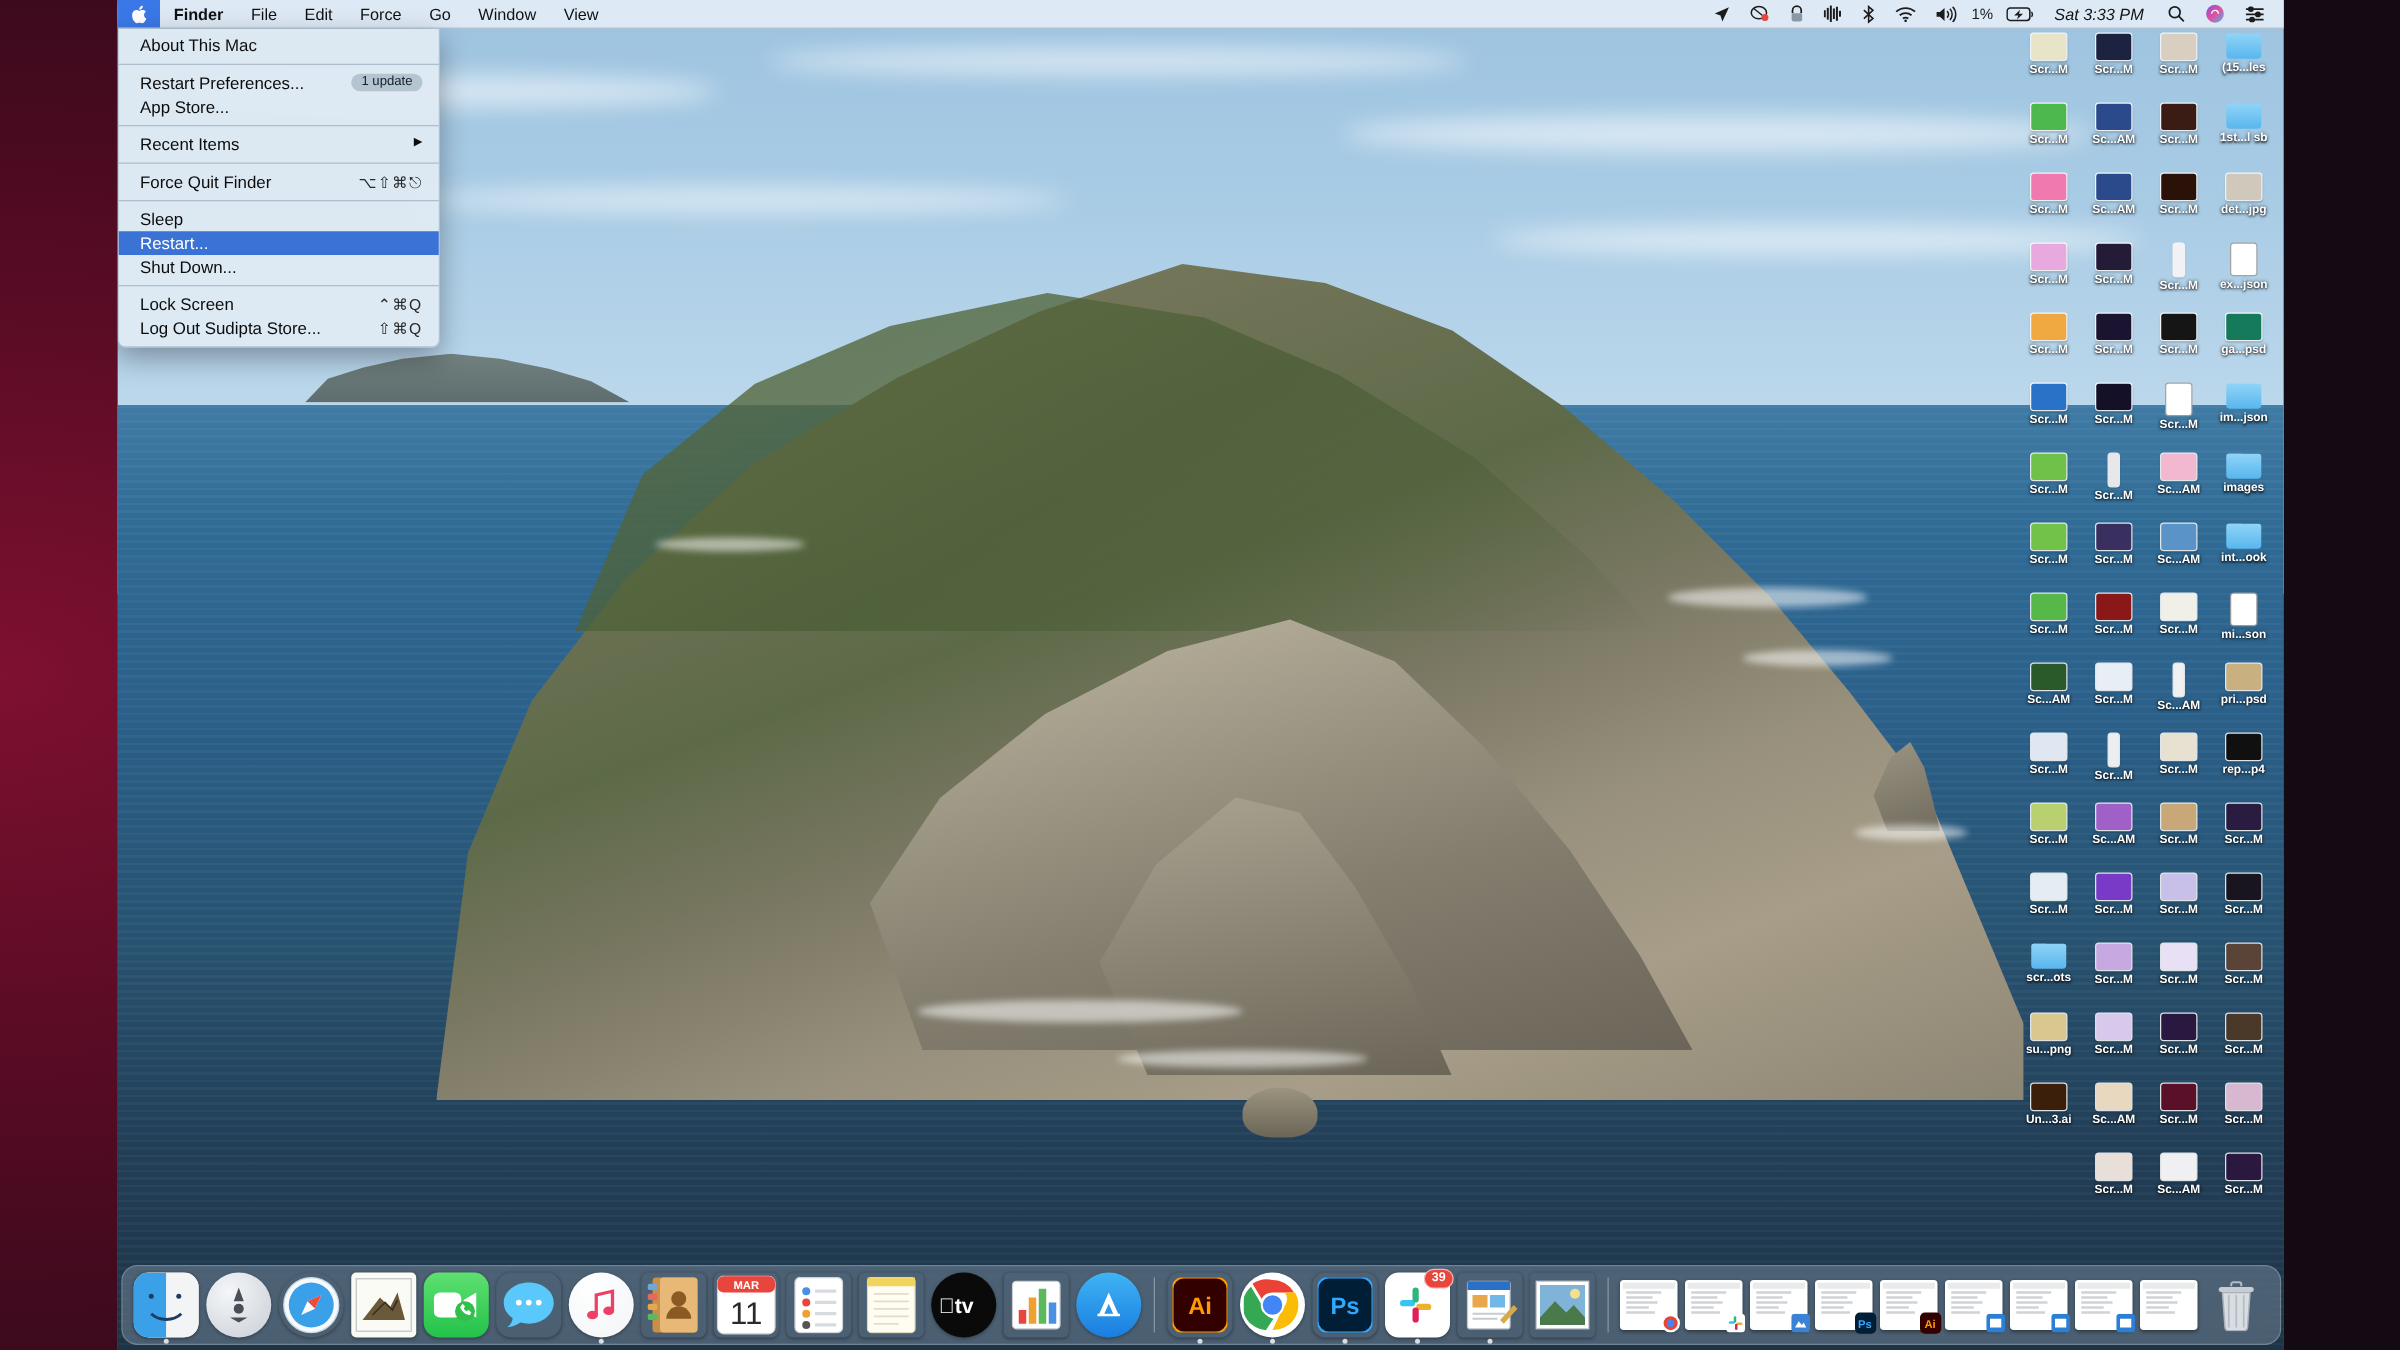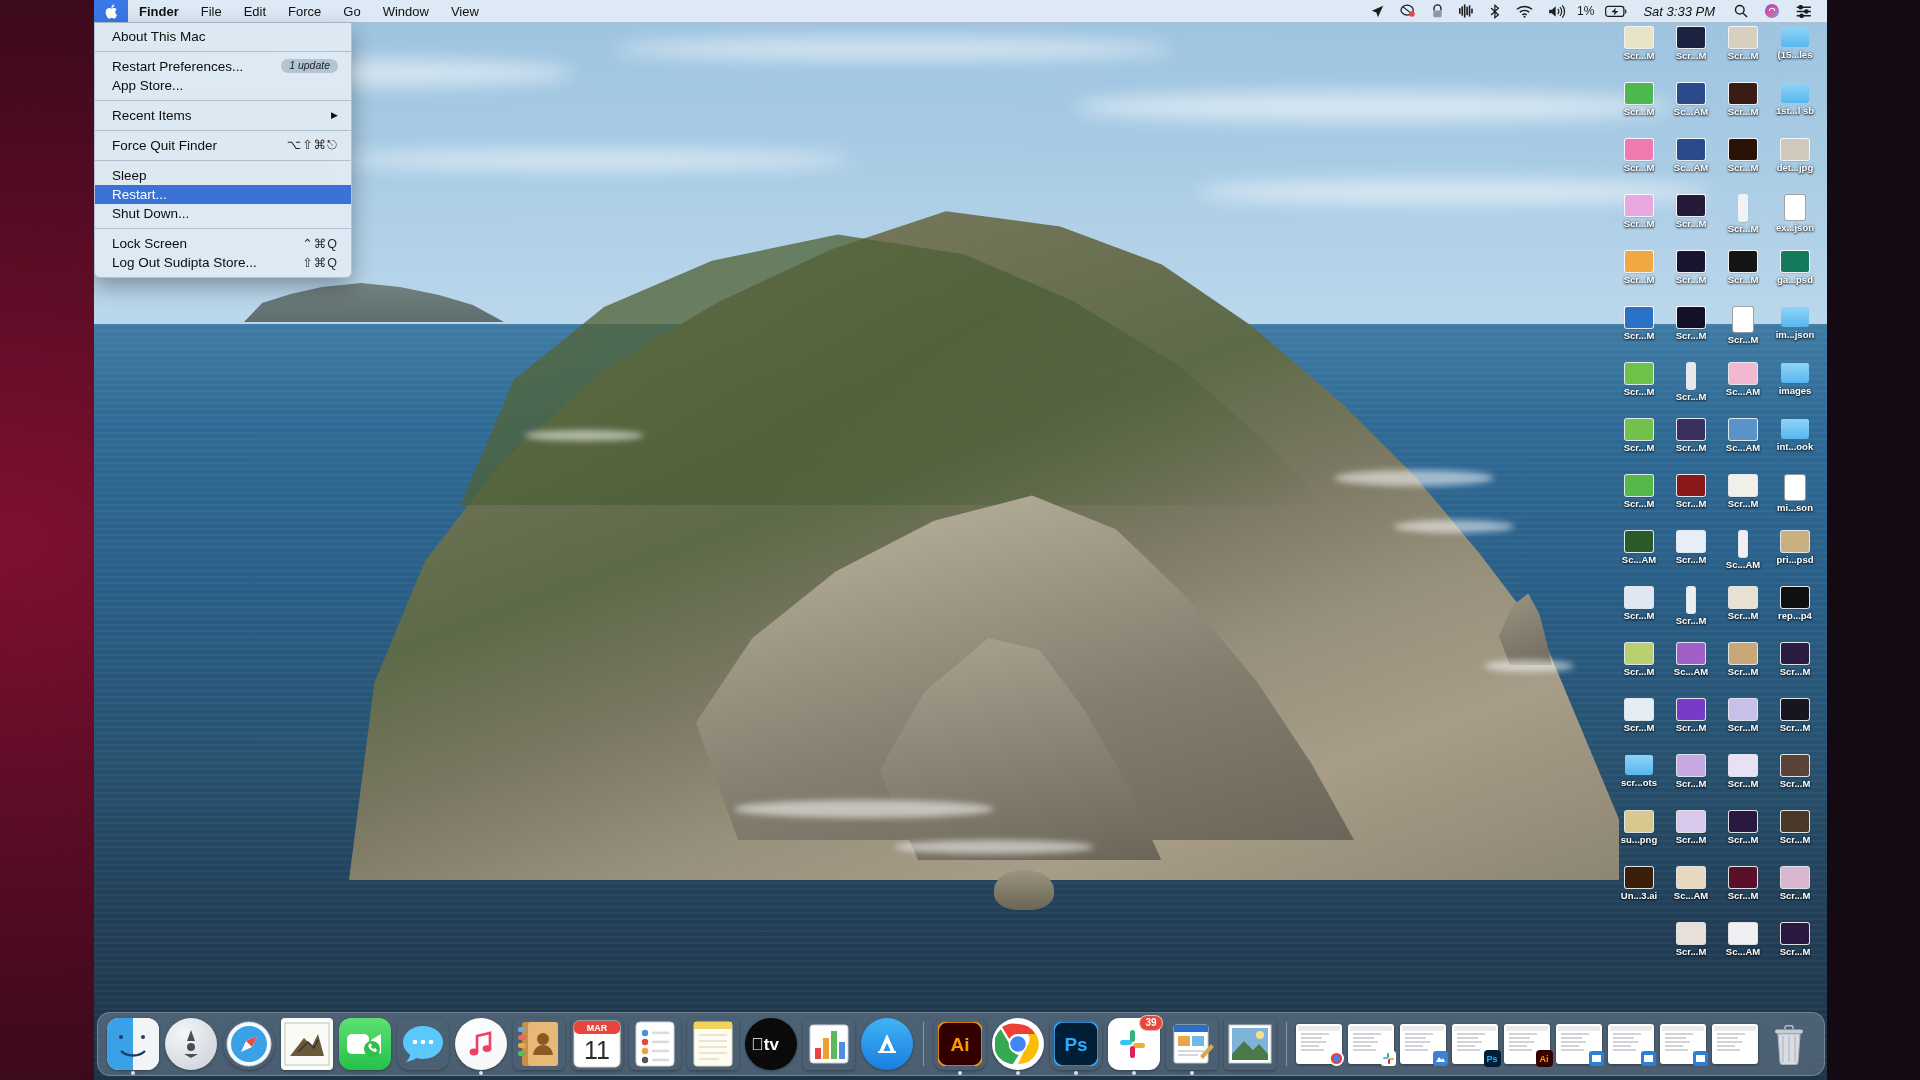--- a/index.html
+++ b/index.html
@@ -124,29 +124,29 @@
     position:absolute; left:0px; top:23px; width:258px;
     background:rgba(222,233,243,.97);
     border:1px solid rgba(140,160,180,.55);
     border-top:none;
     border-radius:0 0 6px 6px;
     box-shadow:0 8px 22px rgba(0,0,0,.33);
     padding:4px 0 5px;
     z-index:70; font-size:13.5px; color:#0c0c0c;
   }
   .mi {
-    display:flex; align-items:center; justify-content:space-between;
+    display:flex; justify-content:space-between;
     padding:2px 13px 3px 17px; height:19px; white-space:nowrap;
   }
   .mi.sel { background:#3b72d6; color:#fff; }
   .mi-sep { height:1px; margin:5px 0; background:rgba(120,140,160,.45); }
   .mi-key { font-size:12.5px; color:#2a2a2a; letter-spacing:1px; }
   .mi-badge {
     background:rgba(130,150,168,.45); color:#14202c;
-    border-radius:9px; font-size:10.5px; padding:1px 8px 2px; line-height:1.1;font-style:italic;
+    border-radius:9px; font-size:10.5px; padding:1px 8px 2px; line-height:1.1;
   }
   .mi-arrow { font-size:9px; }
 
   
   #desktop-icons {
     position:absolute; right:4px; top:24px; width:210px;
     display:grid; grid-template-columns:repeat(4, 52px);
     gap:0px 0px; z-index:20;
   }
   .dicon {

